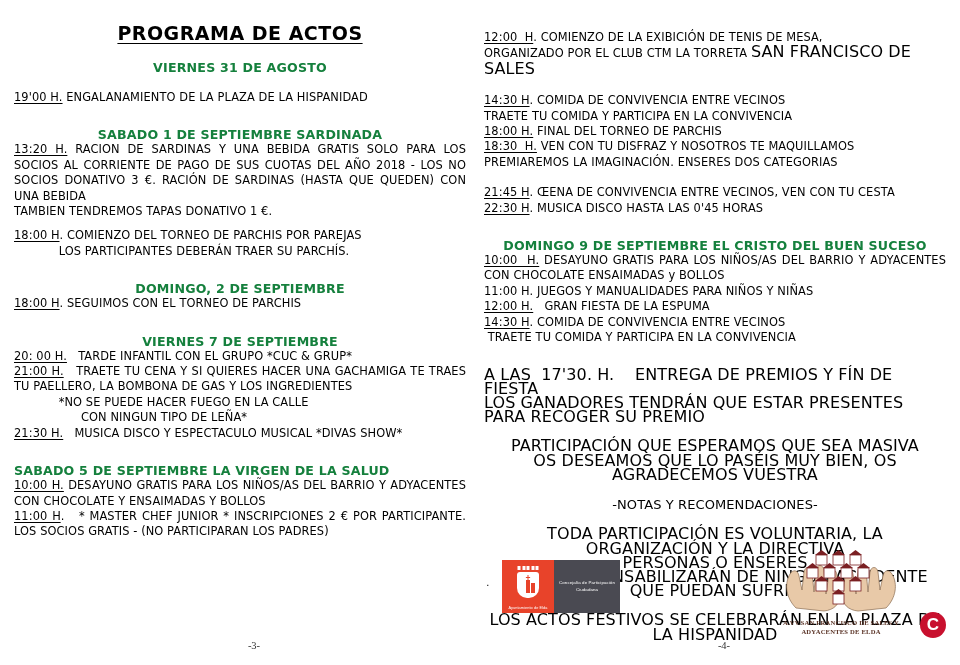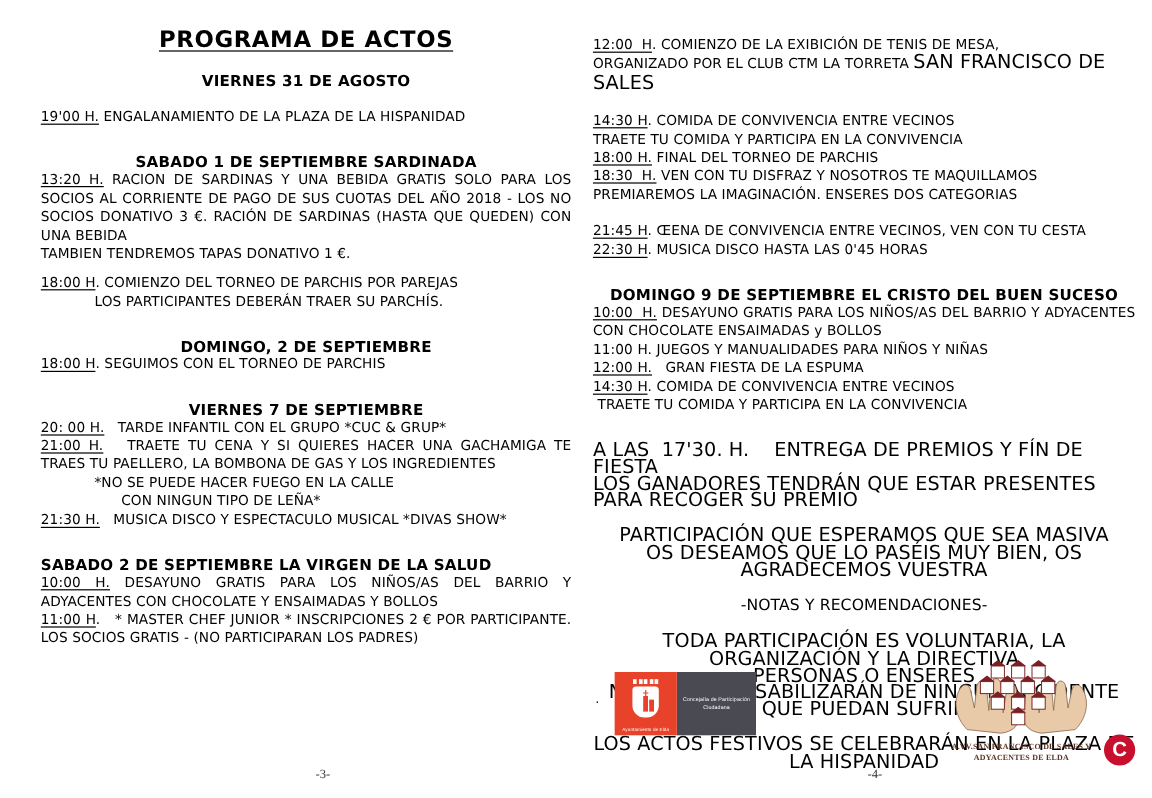--- a/index.html
+++ b/index.html
@@ -18,21 +18,21 @@
   }
   .page {
     position: absolute;
     inset: 0;
     display: flex;
   }
   .col {
     position: relative;
     box-sizing: border-box;
   }
-  .col-left  { width: 480px; padding: 22px 14px 0 14px; margin-left: 20px; }
+  .col-left  { width: 480px; padding: 22px 14px 0 14px; }
   .col-right { width: 480px; padding: 30px 14px 0 4px; }
 
   
   .t {
     font-family: "DejaVu Sans", sans-serif;
     font-weight: normal;
     font-size: 11.4px;
     line-height: 15.4px;
     letter-spacing: 0.1px;
     margin: 0;
@@ -48,21 +48,21 @@
     font-size: 19px;
     letter-spacing: 0.5px;
     text-align: center;
     text-decoration: underline;
     text-underline-offset: 3px;
     margin: 0 0 16px 0;
   }
   .dayhdr {
     font-family: "DejaVu Sans", sans-serif;
     font-weight: bold;
-    color: #000000;
+    color: #15803d;
     font-size: 12.6px;
     letter-spacing: 0.2px;
     margin: 0;
     text-align: center;
   }
   .dayhdr.left { text-align: left; }
   .u { text-decoration: underline; text-underline-offset: 2px; }
   .gap  { height: 15px; }
   .gap2 { height: 22px; }
   .gap3 { height: 9px; }
@@ -227,21 +227,21 @@
 
     <div class="dayhdr">VIERNES  7 DE SEPTIEMBRE</div>
     <p class="t"><span class="u">20: 00 H.</span>   <span>TARDE INFANTIL CON EL GRUPO *CUC &amp; GRUP*</span></p>
     <p class="t just"><span class="u">21:00 H.</span>   <span>TRAETE TU CENA Y SI QUIERES HACER UNA GACHAMIGA TE TRAES TU PAELLERO, LA BOMBONA DE GAS Y LOS INGREDIENTES</span></p>
     <p class="t"><span>            *NO SE PUEDE HACER FUEGO EN LA CALLE</span></p>
     <p class="t"><span>                  CON NINGUN TIPO DE LEÑA*</span></p>
     <p class="t"><span class="u">21:30 H.</span>   <span>MUSICA DISCO Y ESPECTACULO MUSICAL *DIVAS SHOW*</span></p>
 
     <div class="gap2"></div>
 
-    <div class="dayhdr left">SABADO  2 DE SEPTIEMBRE LA VIRGEN DE LA SALUD</div>
+    <div class="dayhdr left">SABADO  5 DE SEPTIEMBRE LA VIRGEN DE LA SALUD</div>
     <p class="t just"><span class="u">10:00 H.</span> <span>DESAYUNO GRATIS PARA LOS NIÑOS/AS DEL BARRIO Y ADYACENTES CON CHOCOLATE Y ENSAIMADAS Y BOLLOS</span></p>
     <p class="t just"><span class="u">11:00 H</span><span>.   * MASTER CHEF JUNIOR * INSCRIPCIONES 2 € POR PARTICIPANTE.   LOS SOCIOS GRATIS - (NO PARTICIPARAN LOS PADRES)</span></p>
 
     <div class="pagenum">-3-</div>
   </div>
 
   <div class="col col-right">
 
     <p class="t just"><span class="u">12:00  H</span><span>. COMIENZO DE LA EXIBICIÓN DE TENIS DE MESA,</span></p>
     <p class="t"><span>ORGANIZADO POR EL CLUB CTM LA TORRETA </span><span class="sm">SAN FRANCISCO DE SALES</span></p>

